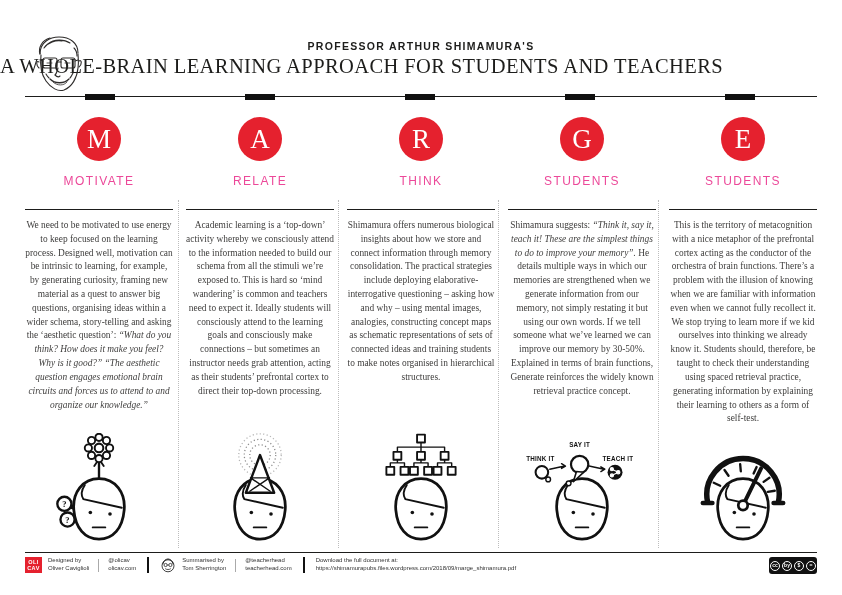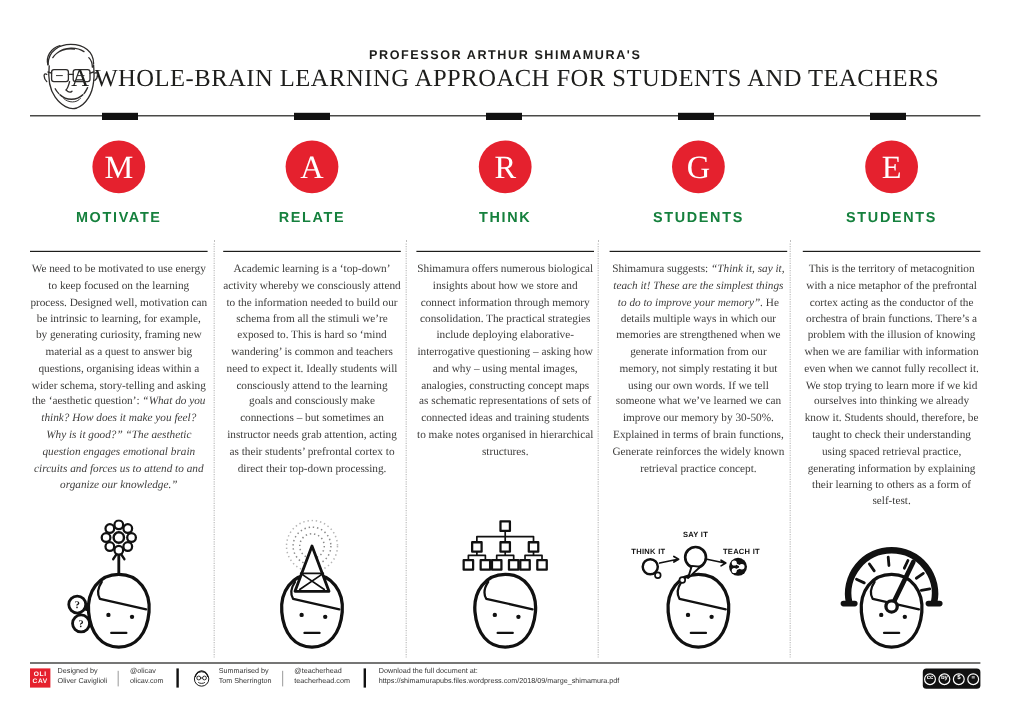--- a/index.html
+++ b/index.html
@@ -2,34 +2,34 @@
 <html><head>
 <meta charset="utf-8">
 <style>
   html,body{margin:0;padding:0;background:#e9e9e9;}
   .page{position:relative;width:842px;height:595px;background:#ffffff;margin:0 auto;
         font-family:"Liberation Sans",sans-serif;overflow:hidden;color:#1d1d1b;}
 
   
   .kicker{padding-top:40px;text-align:center;font-size:10.5px;font-weight:700;
           letter-spacing:1.3px;color:#1d1d1b;}
-  .title{margin-top:3px;text-align:center;font-family:"Liberation Serif",serif;
+  .title{margin-top:3px;font-family:"Liberation Serif",serif;
          font-size:20.5px;font-weight:400;letter-spacing:0.4px;color:#1d1d1b;}
   .header-rule{position:absolute;left:25px;right:25px;top:96px;height:1px;background:#1d1d1b;}
   .tab{position:absolute;top:94px;width:30px;height:6px;background:#111;}
   .tab1{left:85px}.tab2{left:245px}.tab3{left:405px}.tab4{left:565px}.tab5{left:725px}
   .portrait{position:absolute;left:26px;top:34px;width:66px;height:62px;}
 
   
   .cols{position:absolute;left:25px;right:25px;top:100px;height:452px;display:flex;gap:13px;}
   .col{flex:1;display:flex;flex-direction:column;align-items:center;min-width:0;}
   .badge{width:44px;height:44px;border-radius:50%;margin-top:17px;
          display:flex;align-items:center;justify-content:center;}
   .badge-letter{font-family:"Liberation Serif",serif;font-size:27px;color:#fff;line-height:1;}
-  .col-label{font-size:12px;font-weight:700;letter-spacing:1.4px;margin-top:13px;color:#15803d;}
+  .col-label{font-size:12px;font-weight:400;letter-spacing:1.4px;margin-top:13px;color:#ec4899;}
   .col-rule{width:100%;height:1px;background:#1d1d1b;margin-top:11px;}
   .col-body{font-family:"Liberation Serif",serif;font-size:9.4px;line-height:1.47;
             color:#3e3d3c;margin:9px 0 0;align-self:stretch;text-align:center;}
   .col-body .em{font-style:italic;}
   .col-icon{margin-top:auto;margin-bottom:1px;line-height:0;}
   .vdot{position:absolute;top:200px;bottom:47px;width:0;border-left:1px dotted #bdbdbd;}
 
   
   .ik{stroke:#111;fill:none;stroke-linecap:round;stroke-linejoin:round;}
   .fw{fill:#fff;}

